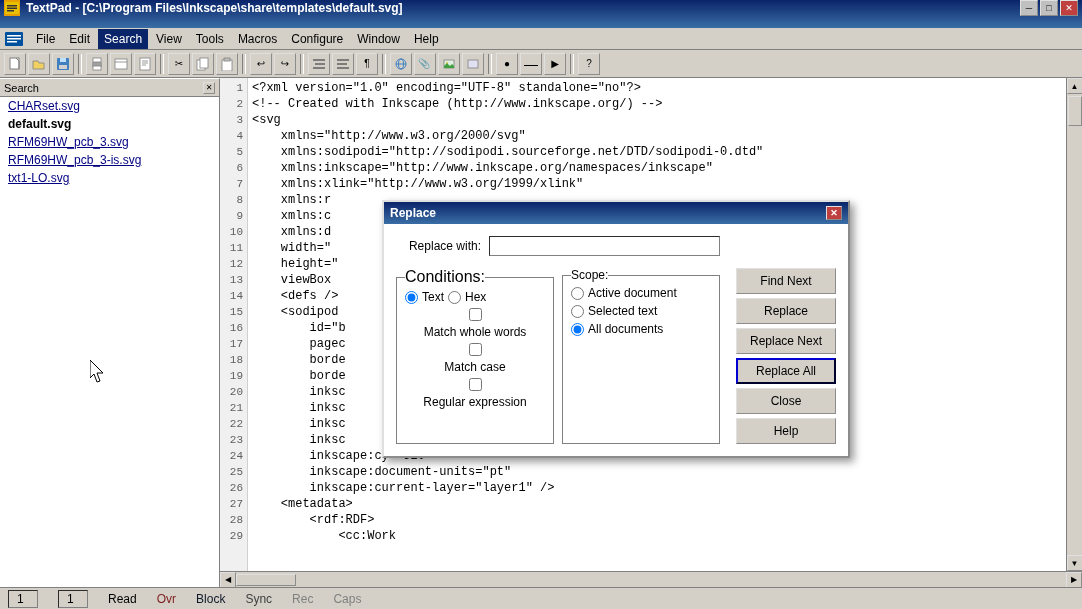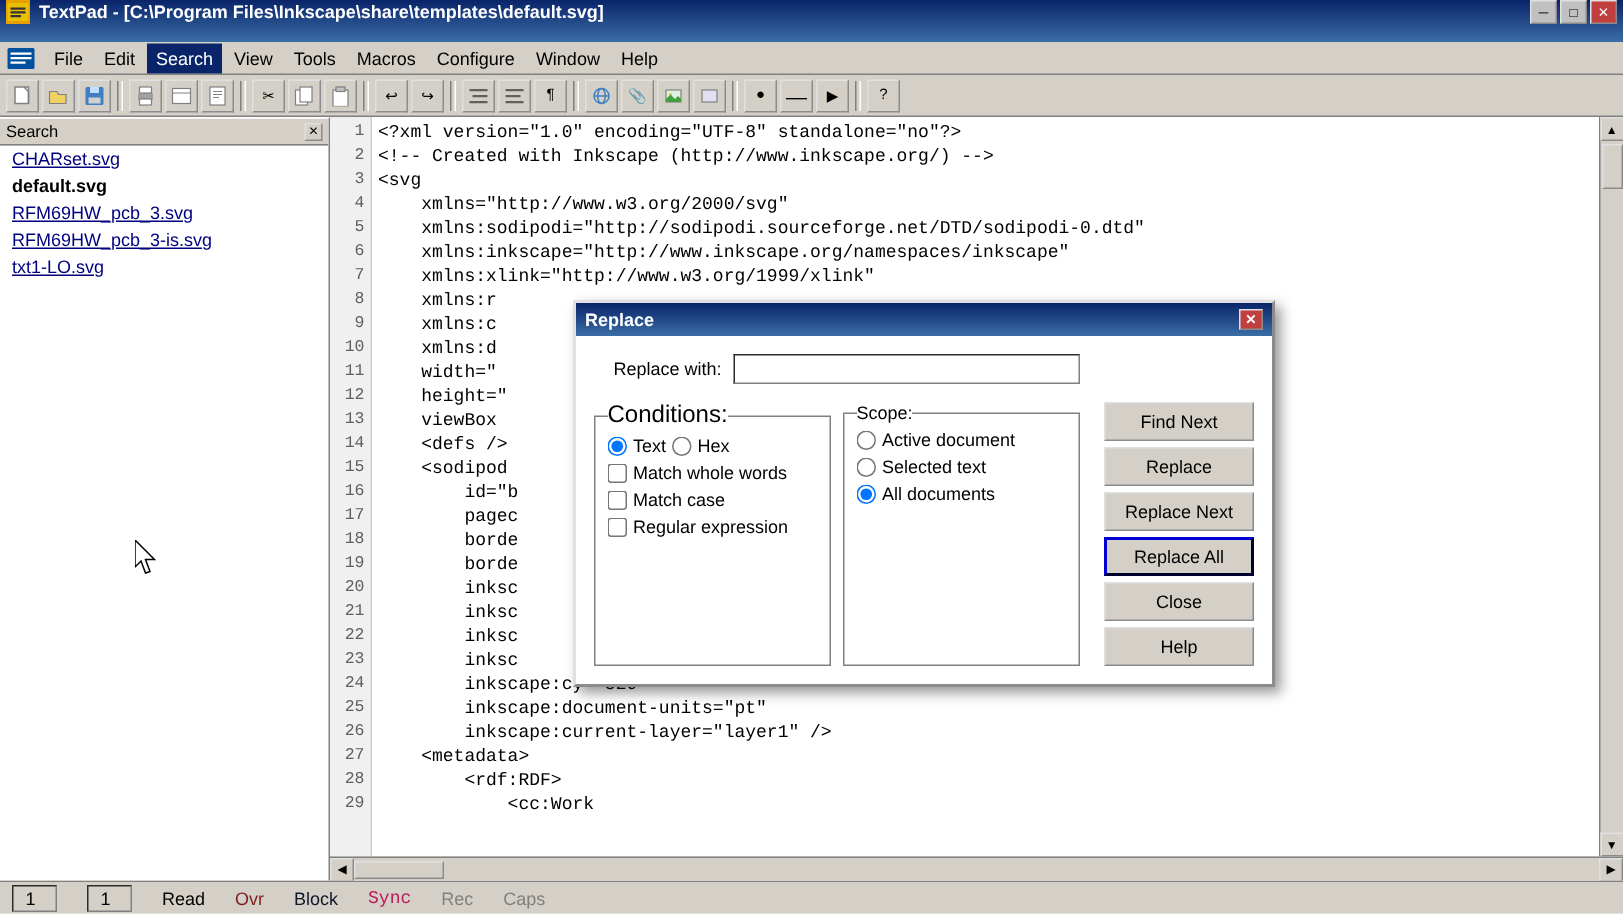--- a/index.html
+++ b/index.html
@@ -355,20 +355,21 @@
       padding: 0 4px;
       font-size: 12px;
       font-family: 'Courier New', monospace;
     }
     .dialog-checkbox-row {
       display: flex;
       align-items: center;
       gap: 4px;
       margin-bottom: 4px;
       font-size: 12px;
+      flex-direction: column;
     }
     .dialog-radio-row {
       display: flex;
       align-items: center;
       gap: 4px;
       margin-bottom: 4px;
       font-size: 12px;
     }
     .dialog-buttons {
       display: flex;
@@ -614,21 +615,21 @@
     </div>
   </div>
 </div>
 
 <div class="status-bar">
   <div class="status-item">1</div>
   <div class="status-item">1</div>
   <span>Read</span>
   <span style="color:#7f1d1d;">Ovr</span>
   <span style="color:#0f172a;">Block</span>
-  <span style="color:#be185d;font-family:Liberation Mono, monospace;">Sync</span>
+  <span style="color:#404040;">Sync</span>
   <span style="color:#808080;">Rec</span>
   <span style="color:#808080;">Caps</span>
 </div>
 
 <div class="dialog-overlay">
   <div class="dialog">
     <div class="dialog-title">
       <span>Replace</span>
       <div class="dialog-close">✕</div>
     </div>

